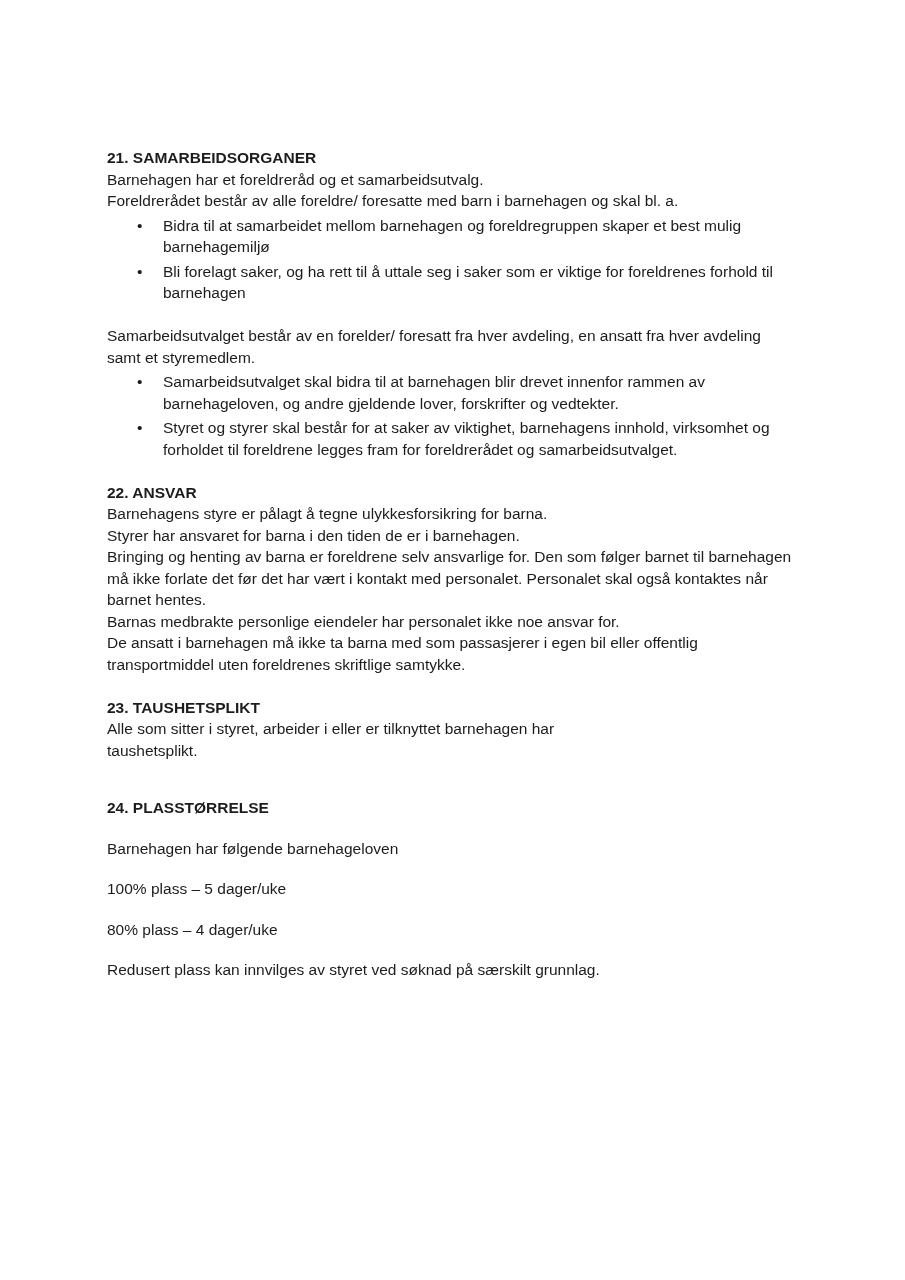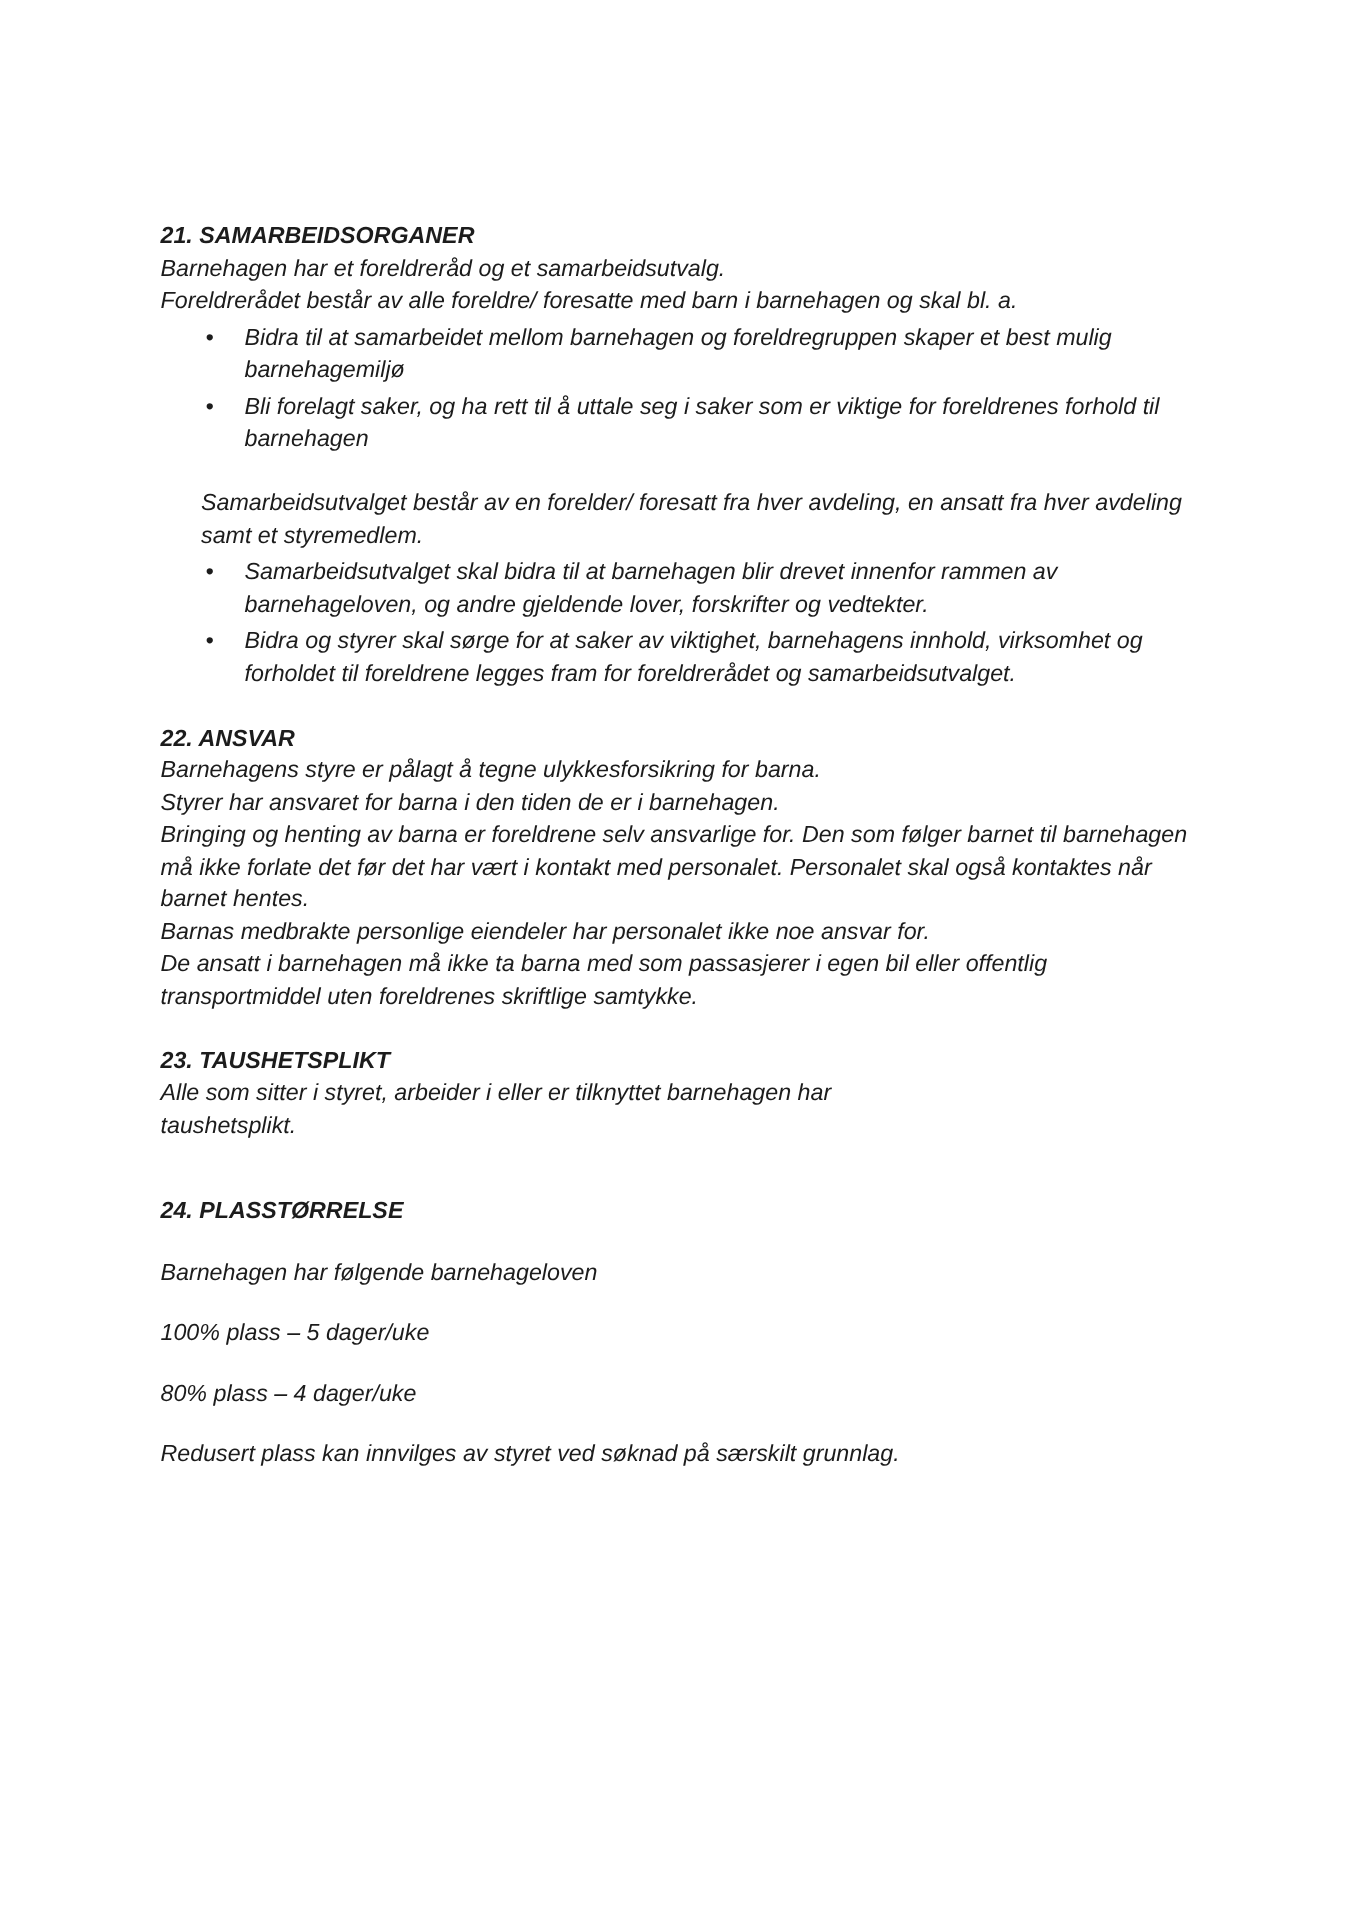--- a/index.html
+++ b/index.html
@@ -8,21 +8,20 @@
     background: #ffffff;
   }
   .page {
     position: relative;
     width: 905px;
     height: 1280px;
     background: #ffffff;
     overflow: hidden;
     font-family: "Liberation Sans", sans-serif;
     color: #1c1c1c;
-    font-style: italic;
   }
   .content {
     position: absolute;
     left: 107px;
     top: 147px;
     width: 690px;
     font-size: 15.5px;
     line-height: 21.5px;
   }
   h2 {
@@ -44,21 +43,21 @@
     margin-top: 3px;
     padding-left: 30px;
   }
   ul.bullets .bullet {
     flex: 0 0 26px;
     width: 26px;
   }
   ul.bullets .bullet-text {
     flex: 1 1 auto;
   }
-  .gap-line { margin-top: 21.5px; margin-left: 27px; }        
+  .gap-line { margin-top: 21.5px; }        
   .section-22 { margin-top: 21.5px; }
   .section-23 { margin-top: 21.5px; }
   .section-24 { margin-top: 36px; }        
   .spaced p { margin-top: 19px; }          
 </style>
 </head>
 <body>
 
 <div class="page">
   <div class="content">
@@ -78,21 +77,21 @@
         </li>
       </ul>
       <p class="gap-line">Samarbeidsutvalget består av en forelder/ foresatt fra hver avdeling, en ansatt fra hver avdeling samt et styremedlem.</p>
       <ul class="bullets">
         <li>
           <span class="bullet">•</span>
           <span class="bullet-text">Samarbeidsutvalget skal bidra til at barnehagen blir drevet innenfor rammen av barnehageloven, og andre gjeldende lover, forskrifter og vedtekter.</span>
         </li>
         <li>
           <span class="bullet">•</span>
-          <span class="bullet-text">Bidra og styrer skal sørge for at saker av viktighet, barnehagens innhold, virksomhet og forholdet til foreldrene legges fram for foreldrerådet og samarbeidsutvalget.</span>
+          <span class="bullet-text">Styret og styrer skal består for at saker av viktighet, barnehagens innhold, virksomhet og forholdet til foreldrene legges fram for foreldrerådet og samarbeidsutvalget.</span>
         </li>
       </ul>
     </section>
 
     <section class="section-22">
       <h2>22. ANSVAR</h2>
       <p>Barnehagens styre er pålagt å tegne ulykkesforsikring for barna.</p>
       <p>Styrer har ansvaret for barna i den tiden de er i barnehagen.</p>
       <p>Bringing og henting av barna er foreldrene selv ansvarlige for. Den som følger barnet til barnehagen må ikke forlate det før det har vært i kontakt med personalet. Personalet skal også kontaktes når barnet hentes.</p>
       <p>Barnas medbrakte personlige eiendeler har personalet ikke noe ansvar for.</p>

